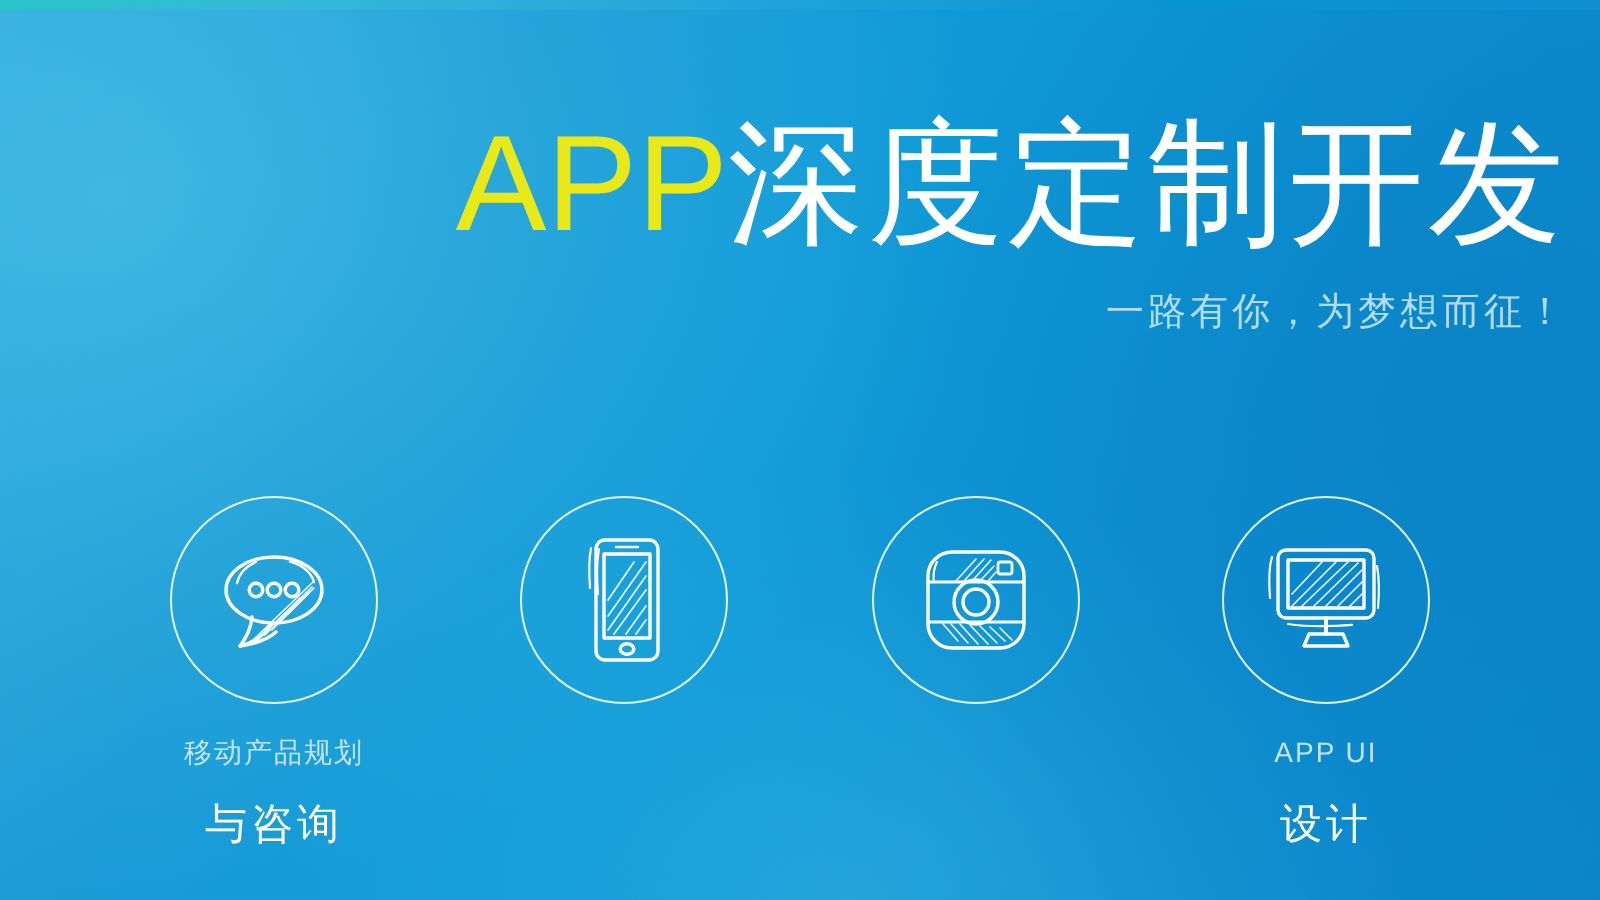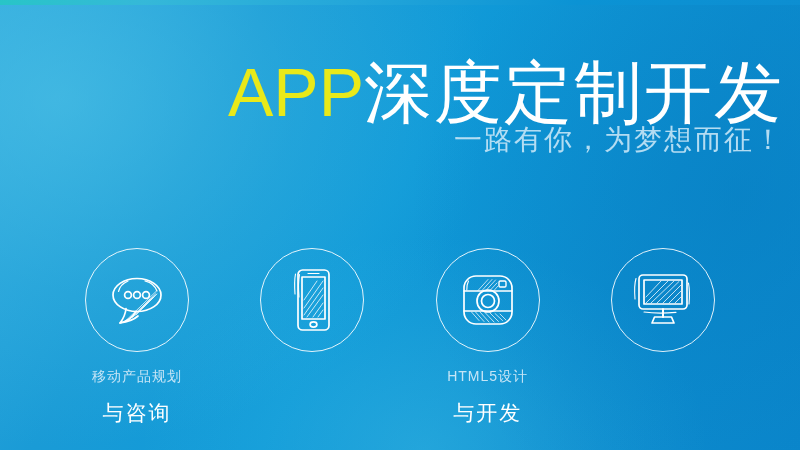--- a/index.html
+++ b/index.html
@@ -71,21 +71,22 @@
     line-height: 1;
     letter-spacing: 1px;
     font-weight: 400;
     color: #ffffff;
     white-space: nowrap;
   }
   .title .accent { color: #e9e919; letter-spacing: 0px; }
   .title .zh { letter-spacing: 2px; }
 
   .subtitle {
-    font-size: 28px;
+    margin-top: 21px;
+    font-size: 19px;
     line-height: 1;
     letter-spacing: 2px;
     color: #c2e4f6;
     opacity: .92;
     white-space: nowrap;
   }
 
   
   .features {
     position: absolute;
@@ -225,24 +226,20 @@
               <path d="M18.5 43 L27 52.5"></path>
               <path d="M23 43 L32 53"></path>
               <path d="M28 43.5 L37 53"></path>
               <path d="M33 44 L41.5 52.5"></path>
               <path d="M38 44.5 L45.5 51.5"></path>
               <path d="M43 45 L49 51"></path>
             </g>
           </svg>
         </span>
       </div>
-      <div class="caption">
-        <span class="line1">HTML5设计</span>
-        <span class="line2">与开发</span>
-      </div>
     </div>
 
     <div class="feature">
       <div class="circle">
         <span>
           <svg width="66" height="58" viewBox="0 0 66 58" fill="none" stroke="#ffffff" stroke-width="1.7" stroke-linecap="round" stroke-linejoin="round">
             <rect x="9" y="4" width="48" height="34" rx="4"></rect>
             <rect x="14" y="9" width="38" height="24"></rect>
             <path d="M33 38 V46" stroke-width="2"></path>
             <path d="M22 52 H44 L41.5 46 H24.5 Z"></path>
@@ -254,16 +251,20 @@
               <path d="M16 32 L38 10"></path>
               <path d="M21 32 L44 10"></path>
               <path d="M27 32 L49 10.5"></path>
               <path d="M33 32 L51 14"></path>
               <path d="M39 32 L51 20"></path>
               <path d="M45 32 L51 26"></path>
             </g>
           </svg>
         </span>
       </div>
+      <div class="caption">
+        <span class="line1">APP UI</span>
+        <span class="line2">设计</span>
+      </div>
     </div>
 
   </div>
 </div>
 
 </body></html>

